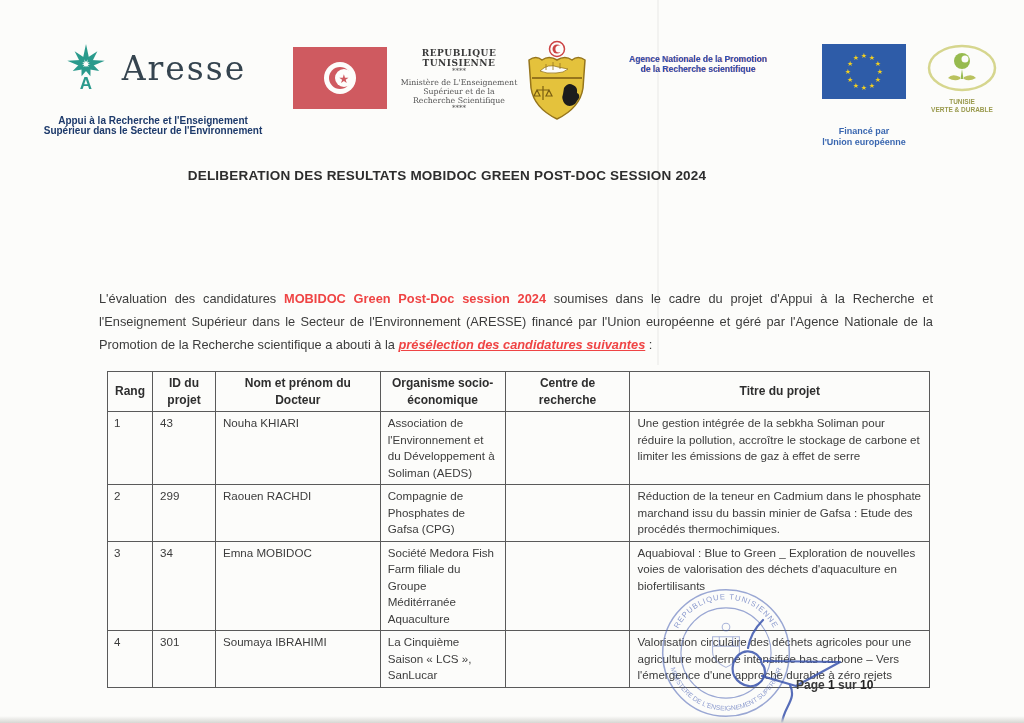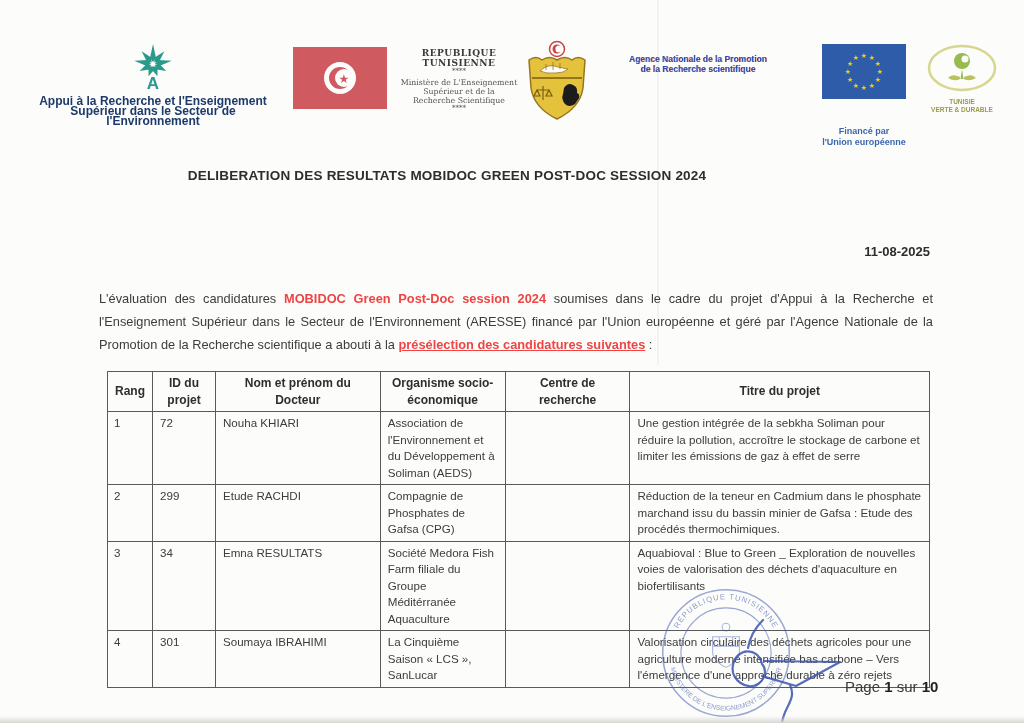--- a/index.html
+++ b/index.html
@@ -3,21 +3,21 @@
 <meta charset="utf-8">
 <style>
   html,body{margin:0;padding:0;background:#e8e8e6;}
   #page{position:relative;width:1024px;height:723px;background:#fcfcfa;overflow:hidden;
         font-family:"Liberation Sans",sans-serif;color:#3f3f3f;}
   .abs{position:absolute;}
   
   #aresse{left:28px;top:40px;width:250px;text-align:center;}
   .aresse-row{display:flex;align-items:center;justify-content:center;gap:10px;}
   .aresse-word{font-family:"DejaVu Serif",serif;font-size:33px;color:#35444f;letter-spacing:2px;}
-  .aresse-sub{margin-top:0;font-size:12px;font-weight:bold;color:#1d3a6b;line-height:10px;}
+  .aresse-sub{margin-top:20px;font-size:10px;font-weight:bold;color:#1d3a6b;line-height:10px;}
   #flag{left:293px;top:47px;}
   #republic{left:396px;top:48px;width:126px;text-align:center;font-family:"DejaVu Serif",serif;}
   .rep-title{font-size:9px;font-weight:bold;color:#3a3a3a;letter-spacing:.5px;}
   .rep-stars{font-size:7px;color:#555;line-height:7px;}
   .rep-min{font-size:7.8px;color:#555;line-height:9px;margin-top:3px;}
   #emblem{left:526px;top:40px;}
   #anpr{left:618px;top:44px;width:160px;text-align:center;}
   .anpr-word{font-style:italic;font-weight:900;font-size:46px;line-height:44px;letter-spacing:-5px;}
   .anpr-word span{display:inline-block;}
   .anpr-blue{color:#1c3ea8;}
@@ -29,30 +29,30 @@
   #greenlogo{left:916px;top:44px;width:92px;text-align:center;}
   .green-txt{font-size:6.5px;font-weight:bold;color:#9a9a4e;line-height:8px;margin-top:2px;}
   
   .doc-title{left:0;width:894px;text-align:center;font-weight:bold;color:#2d2d2d;font-size:13.5px;letter-spacing:.2px;}
   #title1{top:168px;}
   #title2{top:210px;}
   #docdate{left:0;top:244px;width:930px;text-align:right;font-weight:bold;font-size:13px;color:#2d2d2d;}
   
   #intro{left:99px;top:287px;width:834px;font-size:12.8px;line-height:23px;text-align:justify;color:#3c3c3c;}
   #intro b{color:#ef4444;}
-  .u{text-decoration:underline;}
+  .u{text-decoration:underline;font-style:italic;}
   
   #tbl{left:107px;top:371px;width:823px;border-collapse:collapse;font-size:11.6px;color:#3c3c3c;padding-left:18px;}
   #tbl th,#tbl td{border:1px solid #5a5a5a;vertical-align:top;padding:3px 7px;line-height:16.5px;}
   #tbl th{font-weight:bold;text-align:center;vertical-align:middle;font-size:12px;color:#2e2e2e;height:30px;}
   #tbl td.c0{padding-left:6px;}
   
   #stamp{left:653px;top:583px;opacity:.8;}
   #sig{left:630px;top:595px;}
-  #pagefooter{left:845px;top:678px;font-size:15px;color:#3a3a3a;}
+  #pagefooter{left:796px;top:678px;font-size:12px;color:#3a3a3a;font-weight:bold;}
   #pagefooter b{color:#222;}
   .crease{left:657px;top:0;width:2px;height:365px;background:rgba(110,110,110,.07);}
   .bottomband{left:0;bottom:0;width:1024px;height:7px;background:linear-gradient(rgba(255,255,255,0),#d7d7d3);}
   svg text{font-family:"Liberation Sans",sans-serif;}
 </style>
 </head>
 <body>
 
 <div id="page">
 
@@ -67,20 +67,21 @@
             <path transform="rotate(118)" d="M0,-15 L3,-6 L0,-2 L-3,-6 Z"></path>
             <path transform="rotate(-42)" d="M0,-17 L3,-6 L0,-2 L-3,-6 Z"></path>
             <path transform="rotate(-80)" d="M0,-19 L3,-6 L0,-2 L-3,-6 Z"></path>
             <path transform="rotate(-118)" d="M0,-15 L3,-6 L0,-2 L-3,-6 Z"></path>
             <path transform="rotate(160)" d="M0,-13 L3,-5 L0,-2 L-3,-5 Z"></path>
             <path transform="rotate(-160)" d="M0,-13 L3,-5 L0,-2 L-3,-5 Z"></path>
           </g>
           <text x="26" y="49" text-anchor="middle" font-size="17" font-weight="bold" fill="#2a9a8c">A</text>
         </svg>
       </span>
+      <span class="aresse-word">Aresse</span>
     </div>
     <div class="aresse-sub">
       <div>Appui à la Recherche et l'Enseignement</div>
       <div>Supérieur dans le Secteur de l'Environnement</div>
     </div>
   </div>
 
   <div class="abs" id="flag">
     <svg width="94" height="62" viewBox="0 0 94 62">
       <rect width="94" height="62" fill="#cf5a60"></rect>
@@ -159,21 +160,20 @@
         <path d="M35,33 q-8,-4 -12,1 q7,4 12,1 Z M39,33 q8,-4 12,1 q-7,4 -12,1 Z" fill="#b9c25e"></path>
       </svg>
     </span>
     <div class="green-txt">
       <div>TUNISIE</div>
       <div>VERTE &amp; DURABLE</div>
     </div>
   </div>
 
   <div class="abs doc-title" id="title1">DELIBERATION DES RESULTATS MOBIDOC GREEN POST-DOC SESSION 2024</div>
-  <div class="abs" id="docdate">11-08-2025</div>
 
   <div class="abs" id="intro"><span>L'évaluation des candidatures </span><b>MOBIDOC Green Post-Doc session 2024</b><span> soumises dans le cadre du projet d'Appui à la Recherche et l'Enseignement Supérieur dans le Secteur de l'Environnement (ARESSE) financé par l'Union européenne et géré par l'Agence Nationale de la Promotion de la Recherche scientifique a abouti à la </span><b class="u">présélection des candidatures suivantes</b><span> :</span></div>
 
   <table class="abs" id="tbl">
     <colgroup>
       <col style="width:45px">
         <col style="width:63px">
         <col style="width:165px">
       <col style="width:125px">
         <col style="width:125px">
@@ -185,38 +185,38 @@
           <th>ID du projet</th>
           <th>Nom et prénom du Docteur</th>
           <th>Organisme socio-économique</th>
           <th>Centre de recherche</th>
           <th>Titre du projet</th>
         </tr>
       </thead>
     <tbody id="tbody">
         <tr>
           <td class="c0">1</td>
-          <td class="c1">72</td>
+          <td class="c1">43</td>
           <td class="c2">Nouha KHIARI</td>
           <td class="c3">Association de l'Environnement et du Développement à Soliman (AEDS)</td>
           <td class="c4"></td>
           <td class="c5">Une gestion intégrée de la sebkha Soliman pour réduire la pollution, accroître le stockage de carbone et limiter les émissions de gaz à effet de serre</td>
         </tr>
         <tr>
           <td class="c0">2</td>
           <td class="c1">299</td>
-          <td class="c2">Etude RACHDI</td>
+          <td class="c2">Raouen RACHDI</td>
           <td class="c3">Compagnie de Phosphates de Gafsa (CPG)</td>
           <td class="c4"></td>
           <td class="c5">Réduction de la teneur en Cadmium dans le phosphate marchand issu du bassin minier de Gafsa : Etude des procédés thermochimiques.</td>
         </tr>
         <tr>
           <td class="c0">3</td>
           <td class="c1">34</td>
-          <td class="c2">Emna RESULTATS</td>
+          <td class="c2">Emna MOBIDOC</td>
           <td class="c3">Société Medora Fish Farm filiale du Groupe Méditérranée Aquaculture</td>
           <td class="c4"></td>
           <td class="c5">Aquabioval : Blue to Green _ Exploration de nouvelles voies de valorisation des déchets d'aquaculture en biofertilisants</td>
         </tr>
         <tr>
           <td class="c0">4</td>
           <td class="c1">301</td>
           <td class="c2">Soumaya IBRAHIMI</td>
           <td class="c3">La Cinquième Saison « LCS », SanLucar</td>
           <td class="c4"></td>

